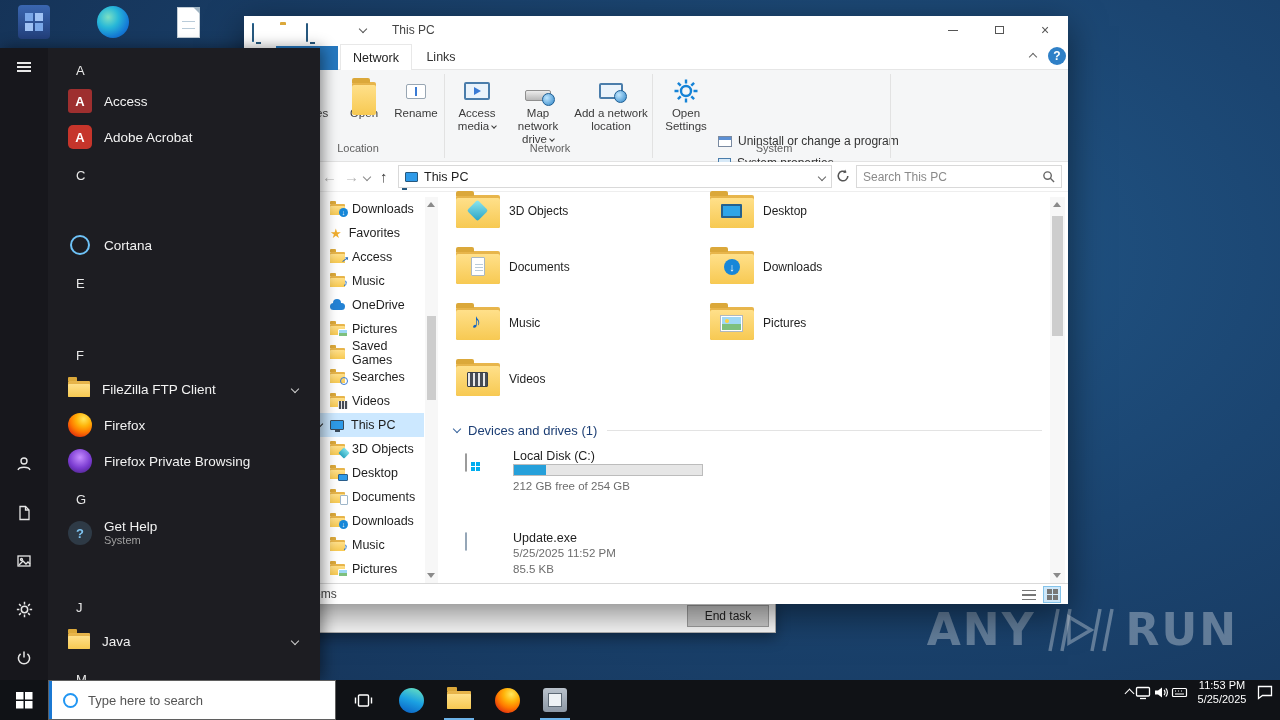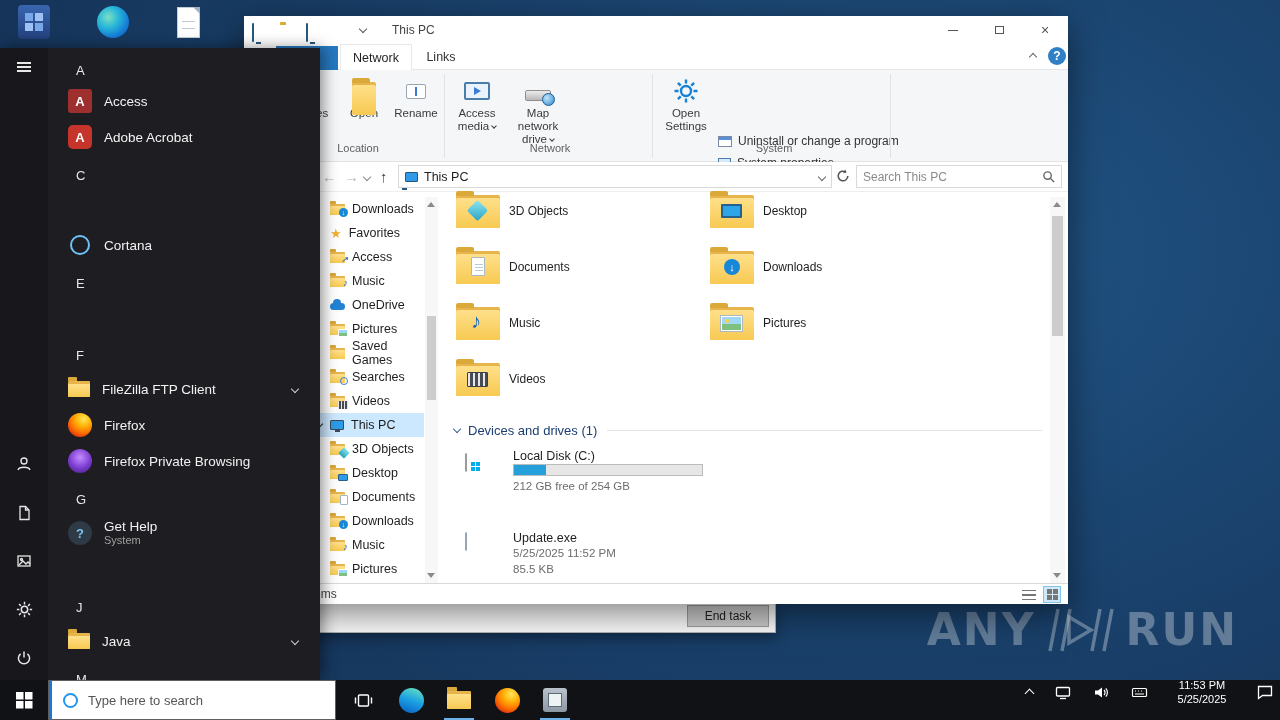--- a/index.html
+++ b/index.html
@@ -188,21 +188,21 @@
   .cortana-ring{width:15px;height:15px;border:2.5px solid #2196f3;border-radius:50%;margin:0 10px 0 14px;flex:none}
   .tb-search input{border:none;outline:none;flex:1;font-size:13px;color:#444;font-family:"Liberation Sans",sans-serif;background:transparent}
   .tb-search input::placeholder{color:#555}
   .tbi-edge{width:25px;height:25px;border-radius:50%;background:linear-gradient(200deg,#66e0c0 5%,#1ba1e2 50%,#0b62c4 95%)}
   .tbi-folder{width:24px;height:18px;background:linear-gradient(#e8b64c,#d9a33a);border-radius:1px;position:relative}
   .tbi-folder::before{content:"";position:absolute;top:-4px;left:0;width:10px;height:4px;background:#dba83a;border-radius:1px 1px 0 0}
   .tbi-folder::after{content:"";position:absolute;left:0;top:3px;width:100%;height:15px;background:linear-gradient(#ffe08a,#f7c952);border-radius:1px}
   .tbi-ff{width:25px;height:25px;border-radius:50%;background:radial-gradient(circle at 65% 25%,#ffe75c 0%,#ffb40a 30%,#ff7a00 55%,#e3350d 80%,#c21b3a 100%)}
   .tbi-app{width:24px;height:24px;border-radius:3px;background:linear-gradient(#b9c2cc,#8d98a5);position:relative}
   .tbi-app::before{content:"";position:absolute;inset:5px;background:#eef2f5;border:1px solid #5d6975}
-  .tray{position:absolute;right:6px;top:0;height:24px;display:flex;align-items:center;gap:22px;color:#fff}
+  .tray{position:absolute;right:6px;top:0;height:24px;display:flex;align-items:center;gap:2px;color:#fff}
   .chev-up{width:7px;height:7px;border-left:1.5px solid #fff;border-top:1.5px solid #fff;transform:rotate(45deg);margin-top:3px}
   .clock{width:64px;text-align:center;font-size:11px;line-height:14px;color:#fff}
 </style>
 </head>
 <body>
 
 <div id="screen">
 
   <div class="dsk-blue"></div>
   <div class="dsk-edge"></div>
@@ -280,20 +280,27 @@
           </span>
         <span>Access</span>
         <span><span>media</span><i class="cvd cvd-s"></i></span>
       </div>
       <div class="rbtn" style="left:262px;width:64px">
         <span class="ri">
             <span class="ri-drive-net"></span>
           </span>
         <span>Map network</span>
         <span><span>drive</span><i class="cvd cvd-s"></i></span>
+      </div>
+      <div class="rbtn" style="left:328px;width:78px">
+        <span class="ri">
+            <span class="ri-monitor-globe"></span>
+          </span>
+        <span>Add a network</span>
+        <span>location</span>
       </div>
       <div class="gdiv" style="left:408px"></div>
 
       <div class="rbtn" style="left:416px;width:52px">
         <span class="ri">
           <svg width="26" height="26" viewBox="0 0 26 26">
             <g stroke="#1583d7" stroke-width="2.4" fill="none">
               <circle cx="13" cy="13" r="5"></circle>
               <path d="M13 1.5v4M13 20.5v4M1.5 13h4M20.5 13h4M4.9 4.9l2.8 2.8M18.3 18.3l2.8 2.8M21.1 4.9l-2.8 2.8M7.7 18.3l-2.8 2.8"></path>
             </g>

